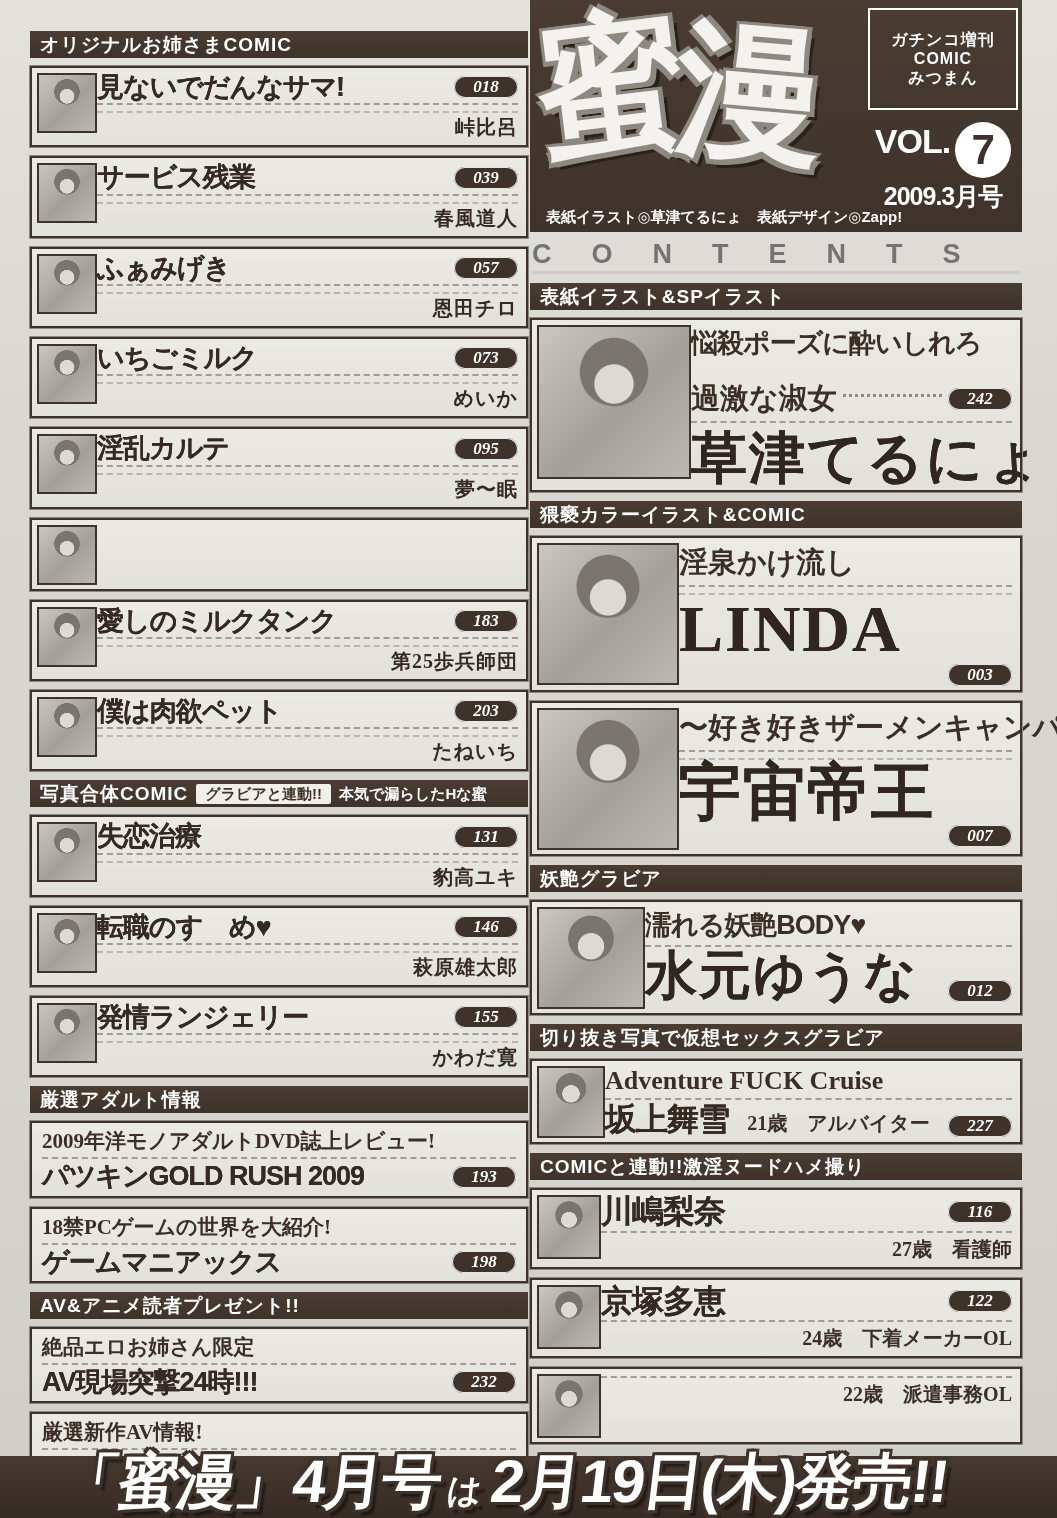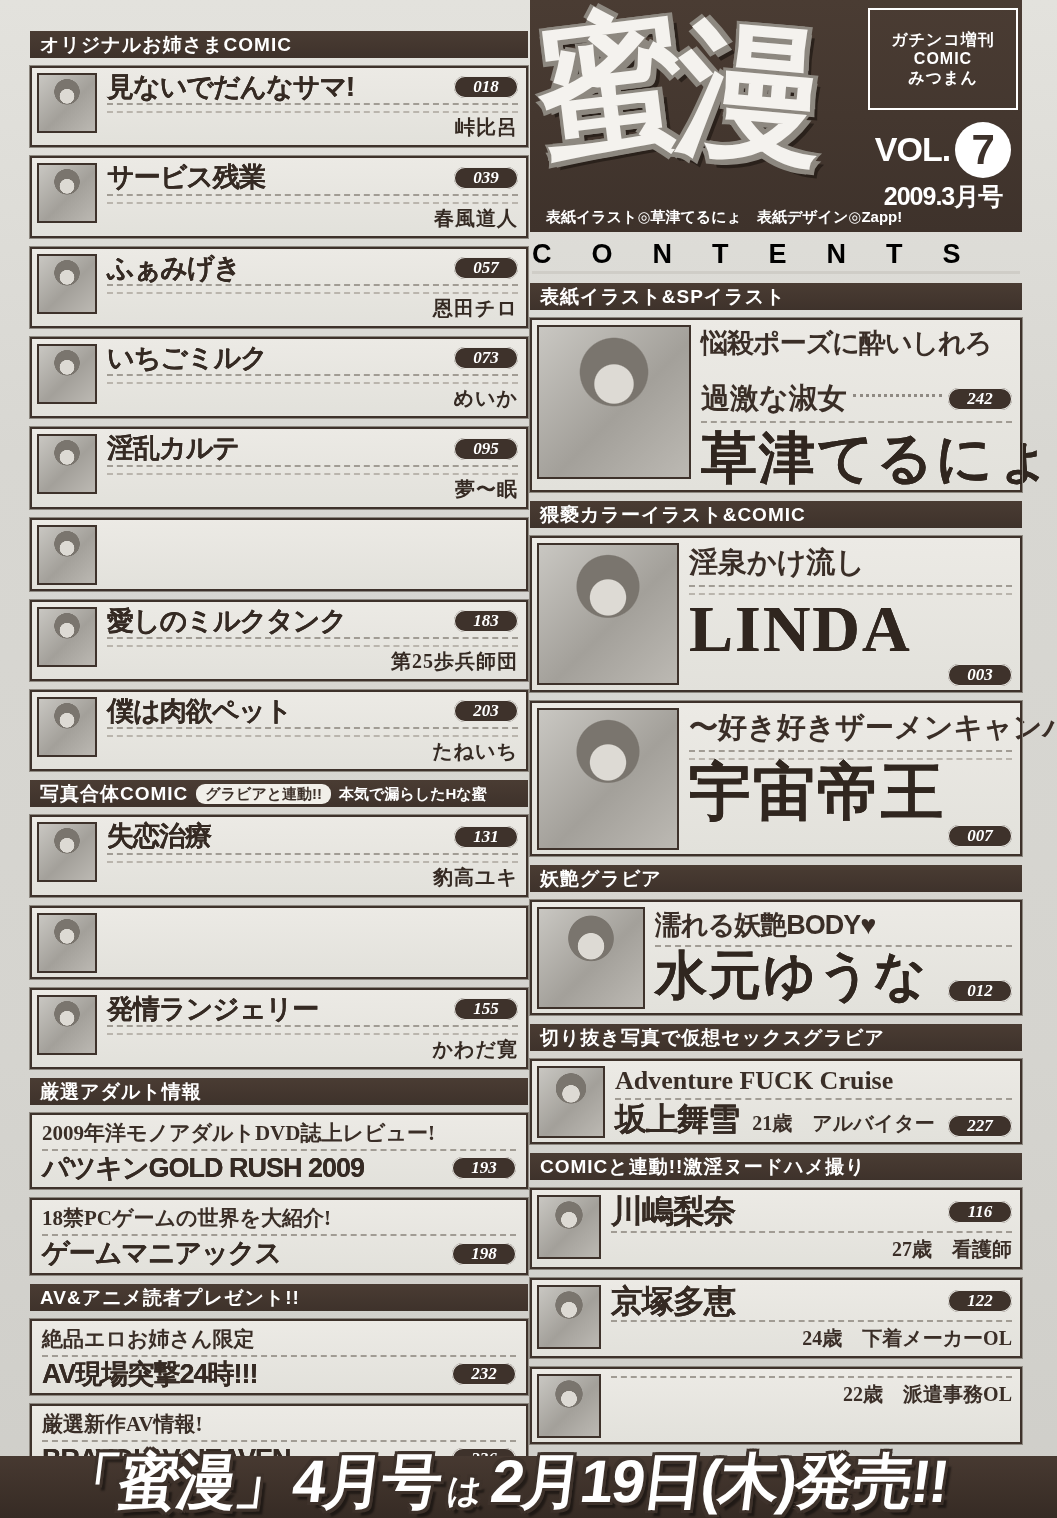--- a/index.html
+++ b/index.html
@@ -13,29 +13,29 @@
   .col-left{position:absolute;left:30px;top:22px;width:498px;}
   .col-right{position:absolute;left:530px;top:0;width:492px;}
 
   
   .sec-hdr{
     background:linear-gradient(180deg,#4a3c33,#3e322b);
     color:#fff;font-weight:bold;font-size:19px;line-height:27px;height:27px;
     padding:0 10px;margin:9px 0 8px;display:flex;align-items:center;gap:8px;
     letter-spacing:1px;white-space:nowrap;overflow:hidden;
   }
-  .sec-hdr .pill{background:#f1efe9;color:#3e322b;border-radius:9px;padding:0 9px;
+  .sec-hdr .pill{background:#f1efe9;color:#3e322b;border-radius:2px;padding:0 9px;
     font-size:15px;line-height:20px;height:20px;font-weight:bold;letter-spacing:0;}
   .sec-hdr .note{font-size:15px;letter-spacing:0;}
 
   
   .entry{
     border:2px solid #3e322b;outline:1px solid #8d8880;
     background:linear-gradient(180deg,#eceae5,#e2e1db);
-    display:flex;gap:10px;padding:5px 8px 4px 5px;margin-bottom:9px;align-items:stretch;
+    display:flex;padding:5px 8px 4px 5px;margin-bottom:9px;align-items:stretch;
   }
   .thumb{
     border:2px solid #3e322b;flex:none;
     background:
       radial-gradient(circle at 50% 38%, #dddad4 16%, rgba(0,0,0,0) 17%),
       radial-gradient(circle at 50% 30%, #7a756e 26%, rgba(0,0,0,0) 27%),
       linear-gradient(135deg,#c9c7c2 0%,#a3a09a 55%,#bcb9b3 100%);
   }
   .th-s{width:56px;height:56px;}
   .e-main{flex:1;display:flex;flex-direction:column;min-width:0;}
@@ -62,27 +62,27 @@
   
   .block{height:232px;background:linear-gradient(180deg,#4a3c33,#3e322b);position:relative;color:#fff;overflow:hidden;}
   .logo{position:absolute;left:6px;top:2px;font-weight:900;line-height:1;}
   .logo span{display:inline-block;font-size:148px;color:#f4f2ee;
     text-shadow:5px 5px 0 #8d8880,-3px -3px 0 #8d8880,5px -3px 0 #8d8880,-3px 5px 0 #8d8880,8px 8px 0 #2a211b;}
   .logo .c1{transform:rotate(-7deg) translateY(8px);}
   .logo .c2{transform:rotate(5deg) translateY(16px);margin-left:-6px;}
   .issue{position:absolute;right:4px;top:8px;width:150px;text-align:center;}
   .issue-badge{border:2px solid #fff;padding:20px 4px;font-weight:bold;font-size:16px;line-height:1.2;display:block;}
   .issue-badge span{display:block;letter-spacing:1px;}
-  .vol-row{display:flex;align-items:center;justify-content:center;margin-top:12px;gap:5px;}
+  .vol-row{display:flex;align-items:flex-start;justify-content:center;margin-top:12px;gap:5px;}
   .vol-label{font-size:34px;font-weight:900;letter-spacing:-1px;}
   .vol-circle{width:56px;height:56px;border-radius:50%;background:#fff;color:#3e322b;
     font-size:42px;font-weight:900;display:flex;align-items:center;justify-content:center;}
   .issue-date{font-size:25px;font-weight:900;margin-top:2px;letter-spacing:-1px;}
   .credits{position:absolute;left:16px;bottom:5px;font-size:15px;font-weight:bold;letter-spacing:0;}
-  .contents-row{margin:5px 2px 2px;font-weight:900;font-size:27px;color:#000000;
+  .contents-row{margin:5px 2px 2px;font-weight:900;font-size:27px;color:#737373;
     letter-spacing:40px;white-space:nowrap;overflow:hidden;height:34px;line-height:34px;
     border-bottom:3px solid #cfcdc7;}
 
   
   .r-line1{font-weight:900;font-size:27px;letter-spacing:-1px;white-space:nowrap;}
   .r-line1-serif{font-family:"Liberation Serif","DejaVu Serif",serif;font-weight:bold;font-size:29px;white-space:nowrap;}
   .leader-row{display:flex;align-items:center;gap:6px;margin-top:18px;}
   .leader-label{font-family:"Liberation Serif","DejaVu Serif",serif;font-weight:bold;font-size:29px;white-space:nowrap;}
   .leader{flex:1;border-bottom:3px dotted #8f8a83;height:1px;margin-bottom:8px;}
   .bigname{font-family:"Liberation Serif","DejaVu Serif",serif;font-weight:900;letter-spacing:2px;
@@ -212,20 +212,28 @@
           <span class="title">失恋治療</span>
           <span class="badge">131</span>
         </div>
         <div class="dashes"></div>
         <span class="author">豹高ユキ</span>
       </div>
     </div>
 
     <div class="entry">
       <div class="thumb th-s"></div>
+      <div class="e-main">
+        <div class="t-row">
+          <span class="title">転職のすゝめ♥</span>
+          <span class="badge">146</span>
+        </div>
+        <div class="dashes"></div>
+        <span class="author">萩原雄太郎</span>
+      </div>
     </div>
 
     <div class="entry">
       <div class="thumb th-s"></div>
       <div class="e-main">
         <div class="t-row">
           <span class="title">発情ランジェリー</span>
           <span class="badge">155</span>
         </div>
         <div class="dashes"></div>

